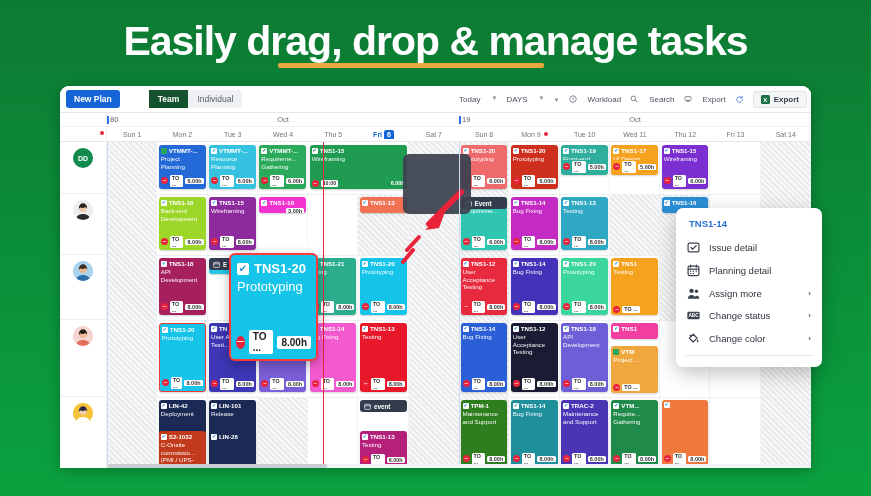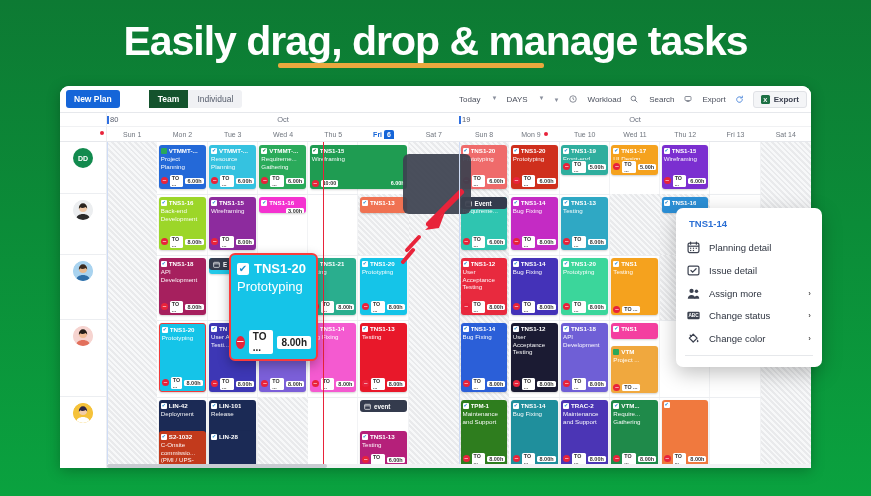--- a/index.html
+++ b/index.html
@@ -936,45 +936,45 @@
     <span class="dc-pill">8.00h</span>
   </div>
 </div>
 
 <div id="ctxmenu">
   <div id="ctx-title">TNS1-14</div>
   <div id="ctx-items">
       <div class="ctx-item">
         <span class="ctx-ic">
           <svg width="13" height="13" viewBox="0 0 18 18">
+            <rect x="1.5" y="3" width="15" height="12" rx="2" fill="none" stroke="#3c4250" stroke-width="1.7"></rect>
+            <path d="M5.5 9l2.3 2.4L12.6 6.6" stroke="#3c4250" stroke-width="1.7" fill="none" stroke-linecap="round"></path>
+          </svg>
+        </span>
+        <span>Issue detail</span>
+      </div>
+      <div class="ctx-item">
+        <span class="ctx-ic">
+          <svg width="13" height="13" viewBox="0 0 18 18">
             <rect x="1.5" y="3" width="15" height="13" rx="2" fill="none" stroke="#3c4250" stroke-width="1.7"></rect>
             <path d="M1.5 7.2h15" stroke="#3c4250" stroke-width="1.7"></path>
             <path d="M5 1.5v3M13 1.5v3" stroke="#3c4250" stroke-width="1.7" stroke-linecap="round"></path>
             <g fill="#3c4250">
               <rect x="4.2" y="9.2" width="1.7" height="1.7"></rect>
               <rect x="8.1" y="9.2" width="1.7" height="1.7"></rect>
               <rect x="12" y="9.2" width="1.7" height="1.7"></rect>
               <rect x="4.2" y="12.3" width="1.7" height="1.7"></rect>
               <rect x="8.1" y="12.3" width="1.7" height="1.7"></rect>
             </g>
           </svg>
         </span>
         <span>Planning detail</span>
       </div>
       <div class="ctx-item">
         <span class="ctx-ic">
-          <svg width="13" height="13" viewBox="0 0 18 18">
-            <rect x="1.5" y="3" width="15" height="12" rx="2" fill="none" stroke="#3c4250" stroke-width="1.7"></rect>
-            <path d="M5.5 9l2.3 2.4L12.6 6.6" stroke="#3c4250" stroke-width="1.7" fill="none" stroke-linecap="round"></path>
-          </svg>
-        </span>
-        <span>Issue detail</span>
-      </div>
-      <div class="ctx-item">
-        <span class="ctx-ic">
           <svg width="14" height="13" viewBox="0 0 20 18">
             <circle cx="7" cy="5" r="3.3" fill="#3c4250"></circle>
             <path d="M1.2 17c0-3.4 2.6-5.6 5.8-5.6S12.8 13.6 12.8 17z" fill="#3c4250"></path>
             <circle cx="14.6" cy="5.6" r="2.6" fill="#3c4250"></circle>
             <path d="M11.4 17c0-2.8 1.6-4.6 3.9-4.6 2.1 0 3.5 1.7 3.5 4.6z" fill="#3c4250"></path>
           </svg>
         </span>
         <span>Assign more</span>
         <span class="ctx-arrow">›</span>
       </div>

